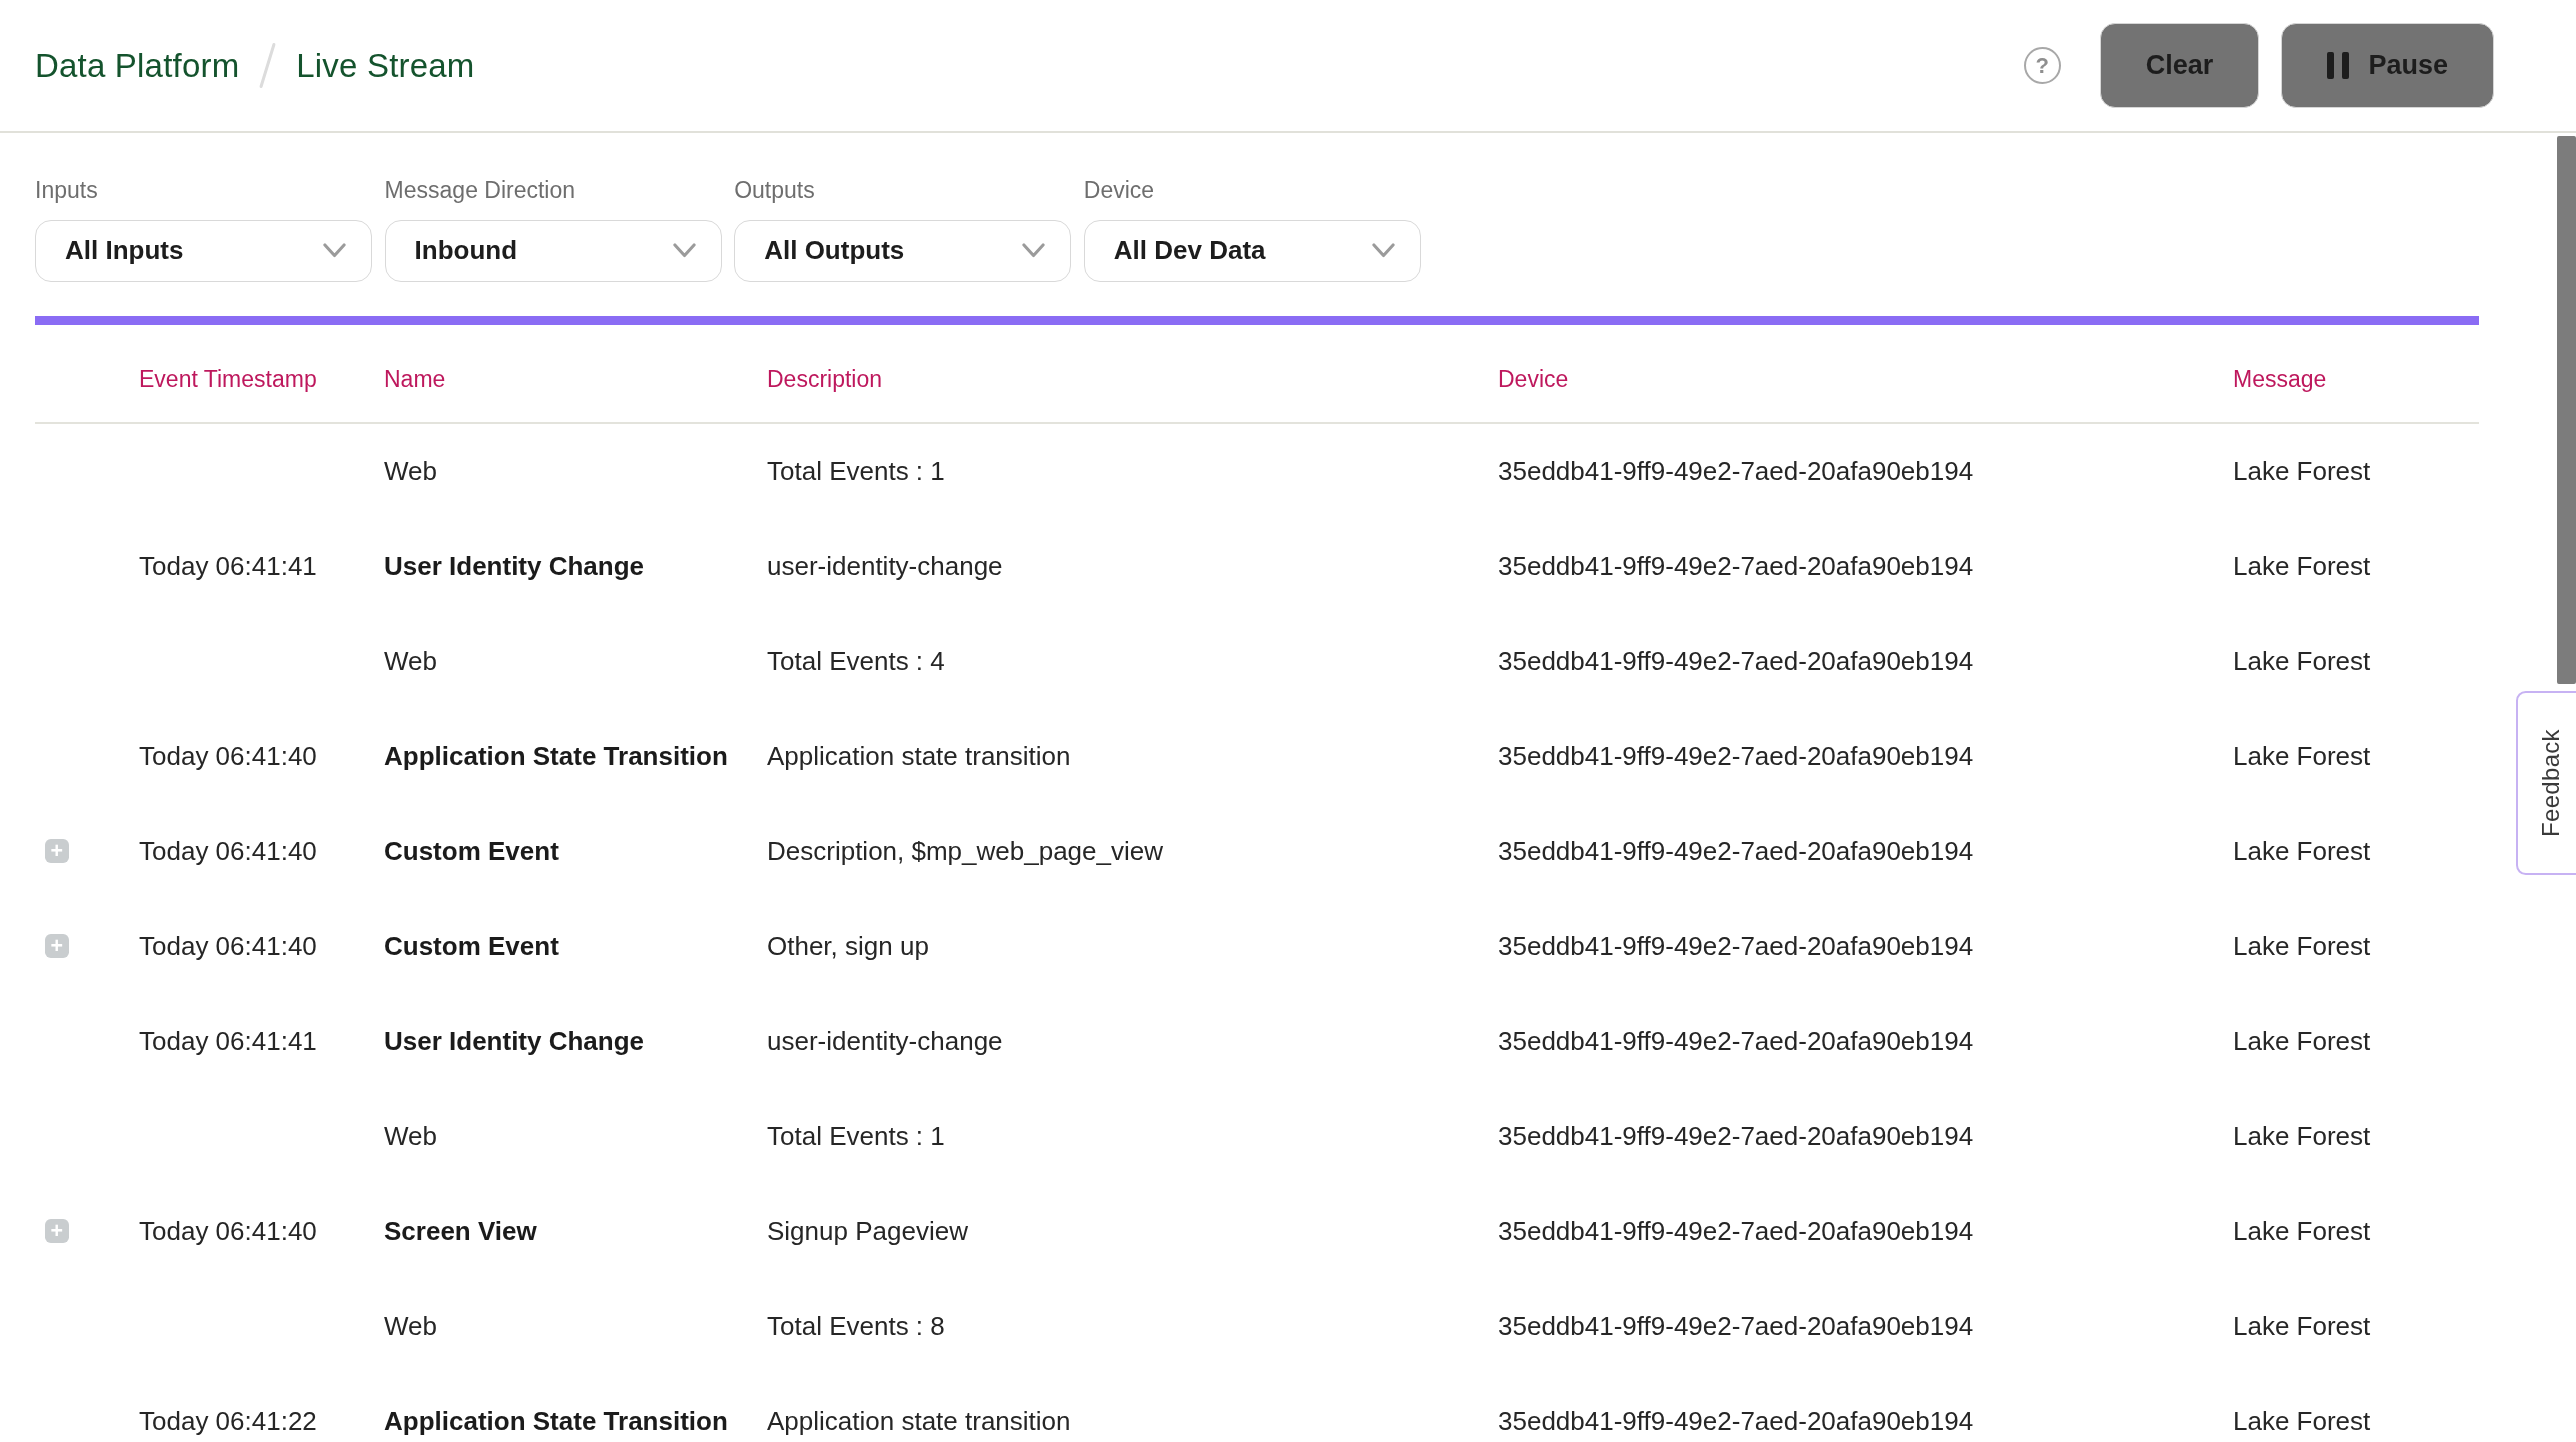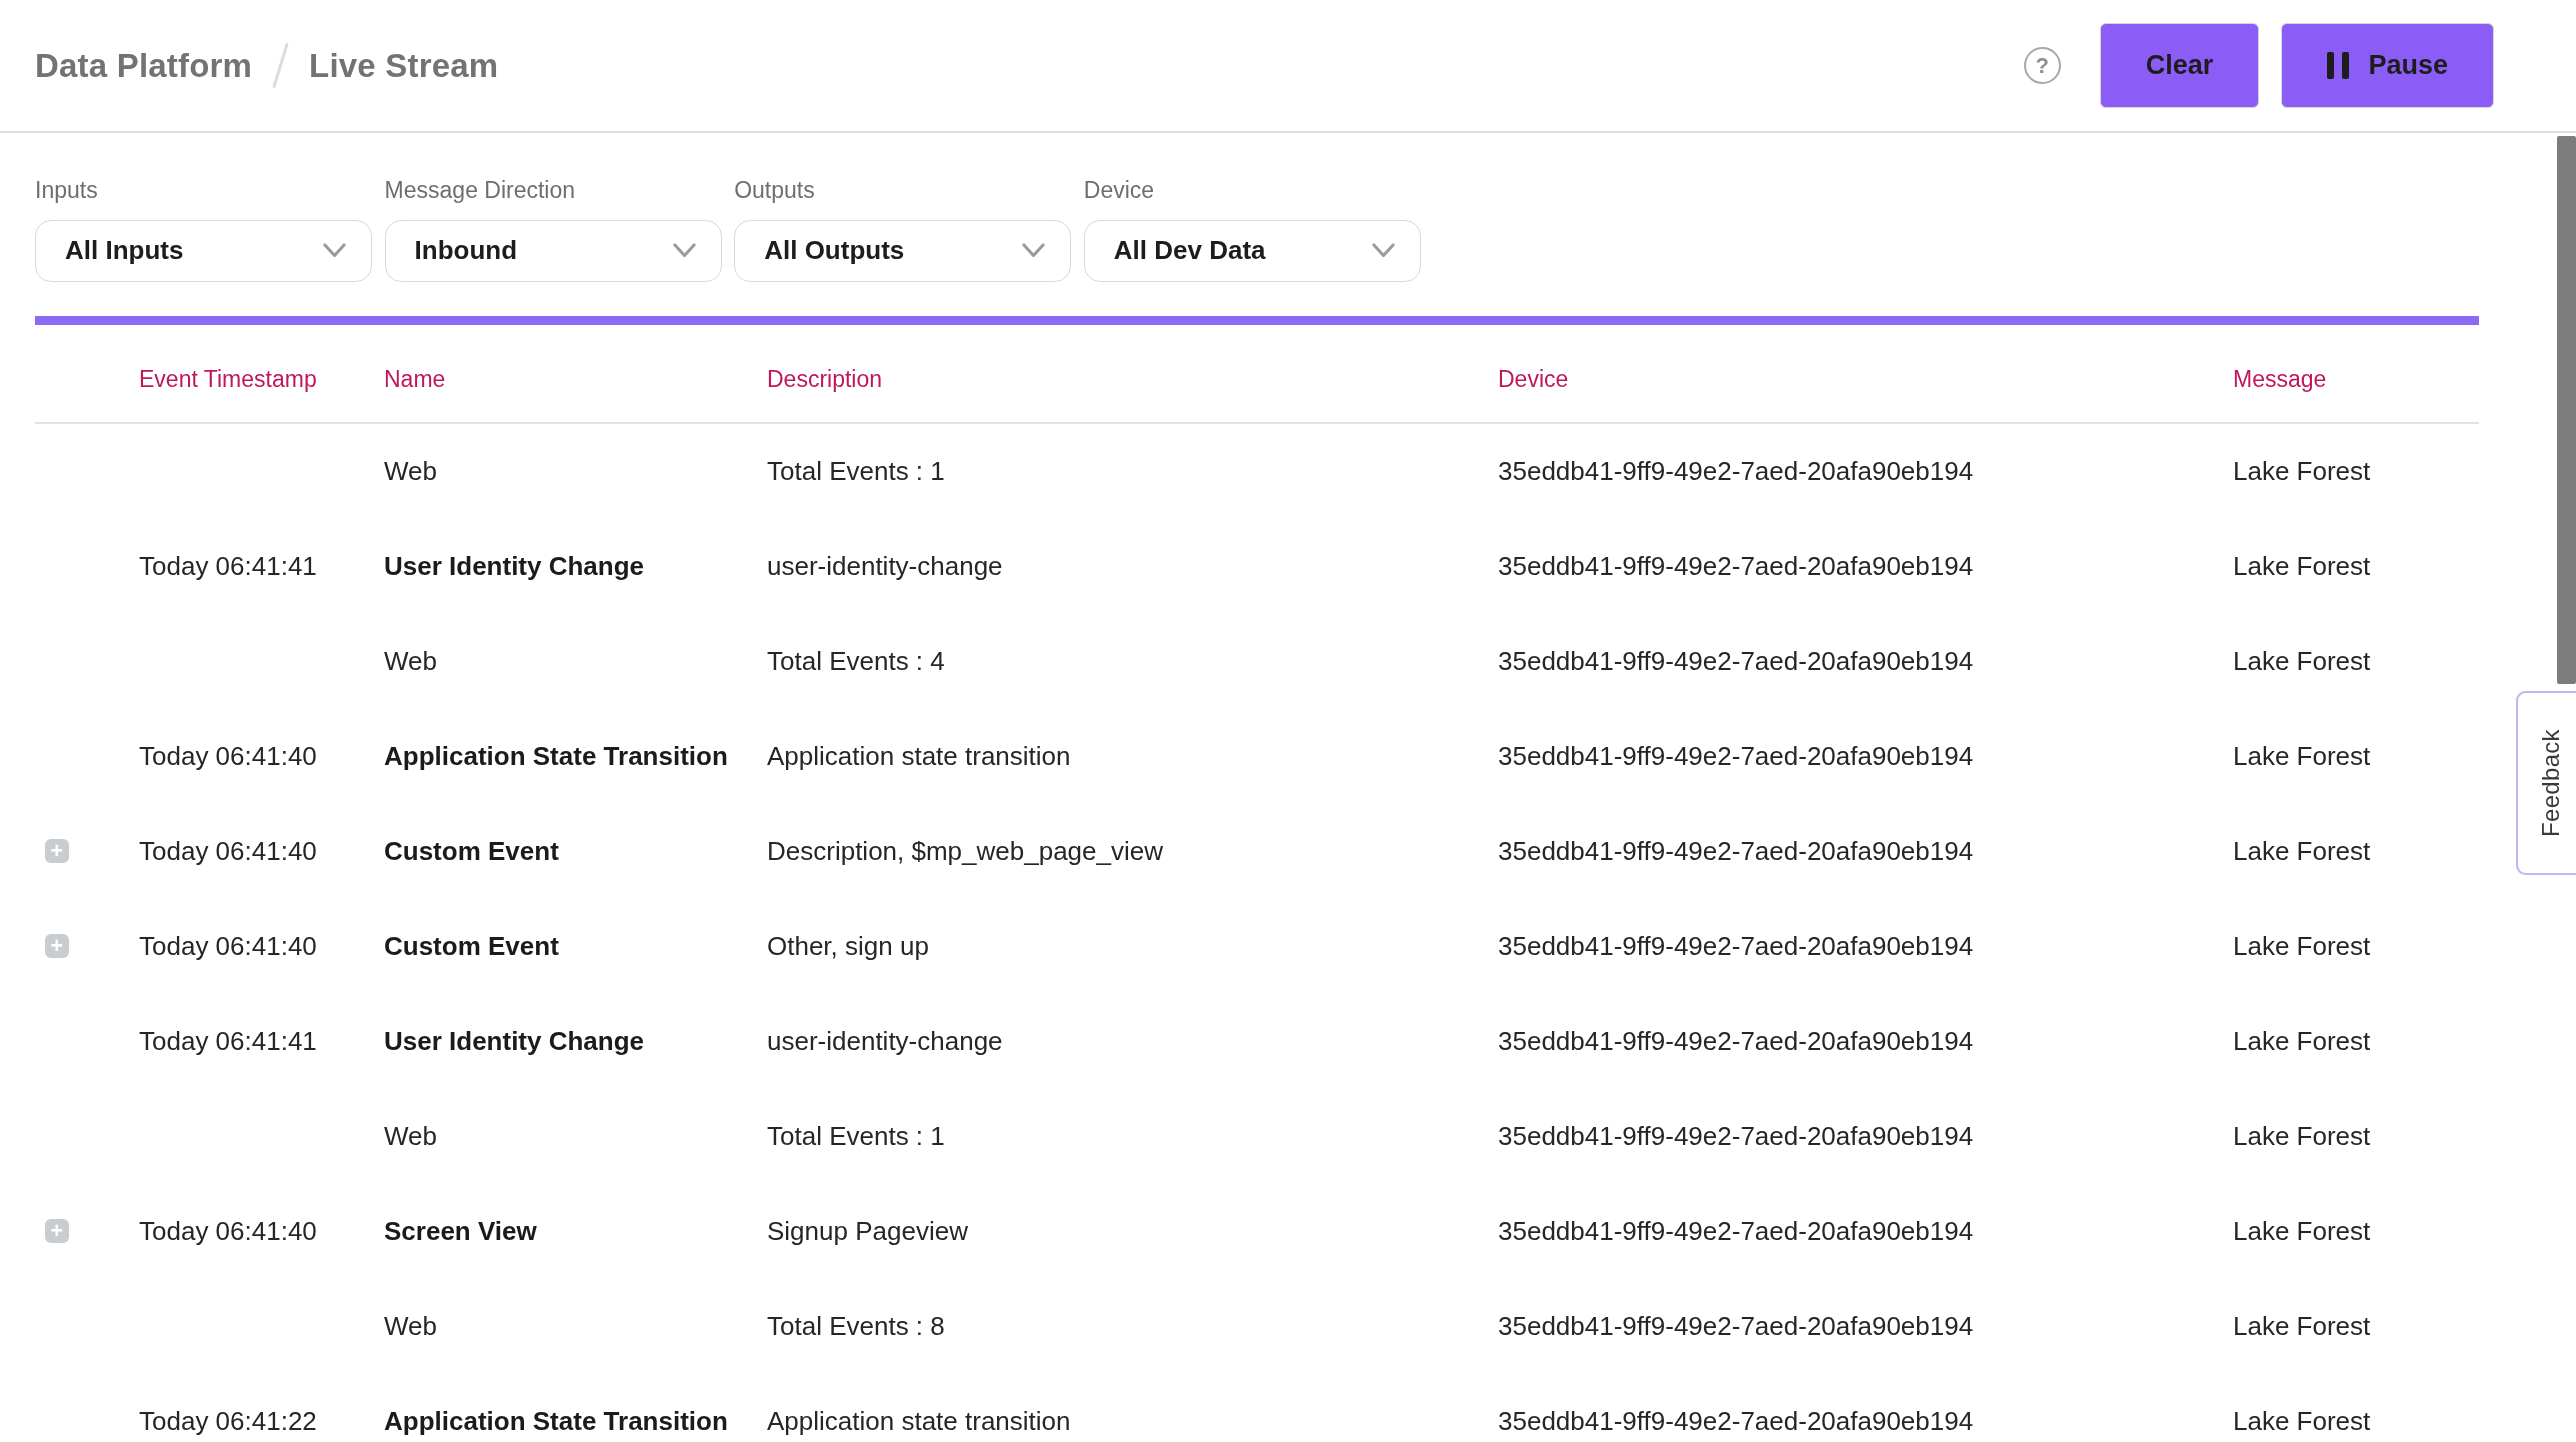--- a/index.html
+++ b/index.html
@@ -6,30 +6,30 @@
   body{
     width:2576px;height:1442px;position:relative;overflow:hidden;
     background:#ffffff;font-family:"Liberation Sans",sans-serif;color:#222;
   }
   
   .topbar{
     height:133px;border-bottom:2.9px solid #e1e1da;
     display:flex;align-items:center;padding:0 82px 0 35px;box-sizing:border-box;
   }
   .breadcrumb{display:flex;align-items:center;gap:27px;}
-  .crumb{font-size:33px;font-weight:700;color:#737373;letter-spacing:0.2px;}
+  .crumb{font-size:33px;font-weight:400;color:#14532d;letter-spacing:0.2px;}
   .crumb-sep{width:2.9px;height:47px;background:#dcdcdc;transform:rotate(17deg);border-radius:1.9px;}
   .topbar-actions{margin-left:auto;display:flex;align-items:center;gap:39px;}
   .help-circle{
     width:37px;height:37px;border:2.9px solid #a8a8a8;border-radius:50%;
     display:flex;align-items:center;justify-content:center;
     font-size:22px;font-weight:700;color:#8f8f8f;box-sizing:border-box;
   }
   .btn{
-    height:85px;border:1.9px solid #d6d6d6;border-radius:6px;background:#8b5cf6;
+    height:85px;border:1.9px solid #d6d6d6;border-radius:15px;background:#737373;
     font-size:27px;font-weight:700;color:#1d1d1d;font-family:inherit;
     display:flex;align-items:center;justify-content:center;gap:19.4px;
     padding:0 45px;box-sizing:border-box;cursor:pointer;
   }
   .btn-row{display:flex;gap:21.4px;}
   .pause-icon{display:flex;gap:8.7px;}
   .pause-icon span{display:block;width:6.8px;height:27px;background:#1d1d1d;border-radius:1.9px;}
   
   .filters{display:flex;gap:12.6px;padding:44px 35px 0;}
   .filter-label{font-size:23px;color:#6e6e6e;margin-bottom:15.5px;height:27px;line-height:27px;}

